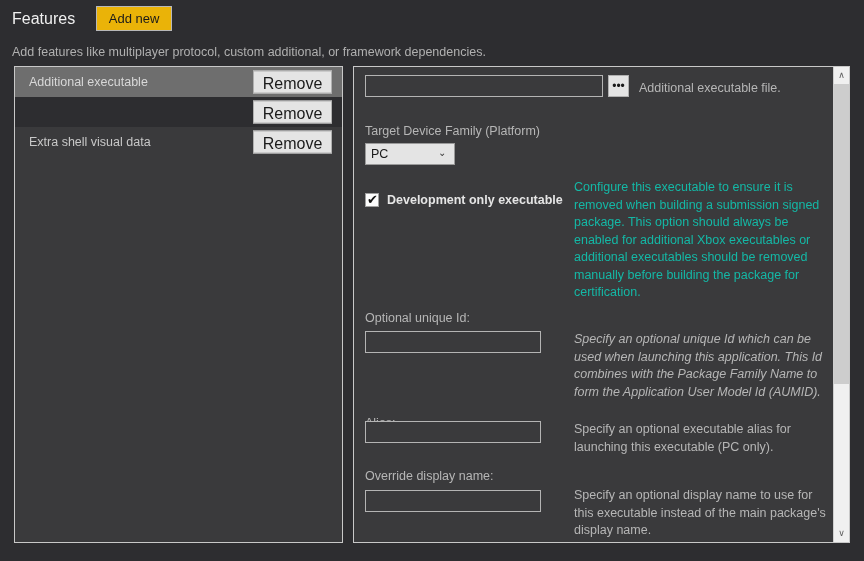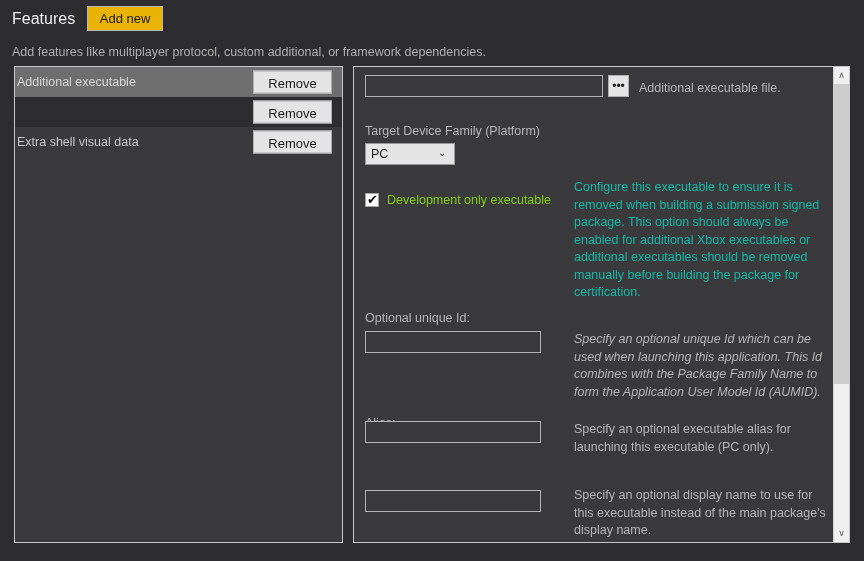--- a/index.html
+++ b/index.html
@@ -13,21 +13,21 @@
   #root {
     position: relative;
     width: 864px; height: 561px;
     background: #2d2d30;
   }
 
   
   #header-row {
     position: absolute;
     left: 12px; top: 6px;
-    display: flex; align-items: center; gap: 12px;
+    display: flex; align-items: center; gap: 21px;
   }
   #page-title {
     color: #f0f0f0;
     font-size: 16px;
     line-height: 20px;
     white-space: nowrap;
   }
   #add-new-button {
     background: #eab308;
     border: 1px solid #b8b8b8;
@@ -58,21 +58,21 @@
     width: 329px; height: 477px;
     border: 1px solid #c8c8c8;
     background: #3a3a3c;
     overflow: hidden;
   }
   .feature-row {
     position: relative;
     height: 30px;
     display: flex;
     align-items: center;
-    padding-left: 2px;
+    padding-left: 14px;
     cursor: pointer;
   }
   .feature-row.selected { background: #6e6e6e; }
   .feature-row.alt      { background: #2d2d30; }
   .feature-row.plain    { background: transparent; }
   .feature-label {
     color: #c8c8c8;
     font-size: 12.5px;
     line-height: 16px;
     flex: 1;
@@ -81,21 +81,21 @@
   }
   .feature-row.selected .feature-label { color: #d8d8d8; }
   .remove-button {
     position: absolute;
     right: 10px; top: 50%;
     transform: translateY(-50%);
     width: 79px; height: 23px;
     background: #e4e4e4;
     border: 1px solid #b0b0b0;
     color: #1a1a1a;
-    font-size: 13px;
+    font-size: 16px;
     line-height: 21px;
     text-align: center;
     font-family: "Liberation Sans", sans-serif;
     cursor: pointer;
   }
 
   
   #detail-panel {
     position: absolute;
     left: 353px; top: 66px;
@@ -191,24 +191,25 @@
     position: relative;
   }
   #dev-only-box .tick {
     position: absolute;
     left: 1px; top: -2px;
     font-size: 13px;
     line-height: 16px;
     color: #111;
   }
   #dev-only-label {
-    color: #84cc16;
-    font-size: 12.5px;
-    line-height: 16px;
-    white-space: nowrap;
+    color: #e5e5e5;
+    font-size: 12.5px;
+    line-height: 16px;
+    white-space: nowrap;
+    font-weight: bold;
   }
 
   
   #dev-only-desc {
     position: absolute;
     left: 220px; top: 112px;
     width: 252px;
     color: #14b8a6;
     font-size: 12.5px;
     line-height: 17.5px;
@@ -336,20 +337,21 @@
       <div id="dev-only-desc">Configure this executable to ensure it is removed when building a submission signed package. This option should always be enabled for additional Xbox executables or additional executables should be removed manually before building the package for certification.</div>
 
       <div class="field-label" id="label-uid">Optional unique Id:</div>
       <input class="field-input" id="input-uid" type="text" style="">
       <div class="field-desc" id="desc-uid">Specify an optional unique Id which can be used when launching this application. This Id combines with the Package Family Name to form the Application User Model Id (AUMID).</div>
 
       <div class="field-label" id="label-alias">Alias:</div>
       <input class="field-input" id="input-alias" type="text" style="">
       <div class="field-desc" id="desc-alias">Specify an optional executable alias for launching this executable (PC only).</div>
 
+      <div class="field-label" id="label-odn">Override display name:</div>
       <input class="field-input" id="input-odn" type="text" style="">
       <div class="field-desc" id="desc-odn">Specify an optional display name to use for this executable instead of the main package's display name.</div>
 
     </div>
 
     <div id="detail-scrollbar">
       <div class="sb-arrow" id="sb-up">∧</div>
       <div id="sb-thumb"></div>
       <div class="sb-arrow" id="sb-down">∨</div>
     </div>

